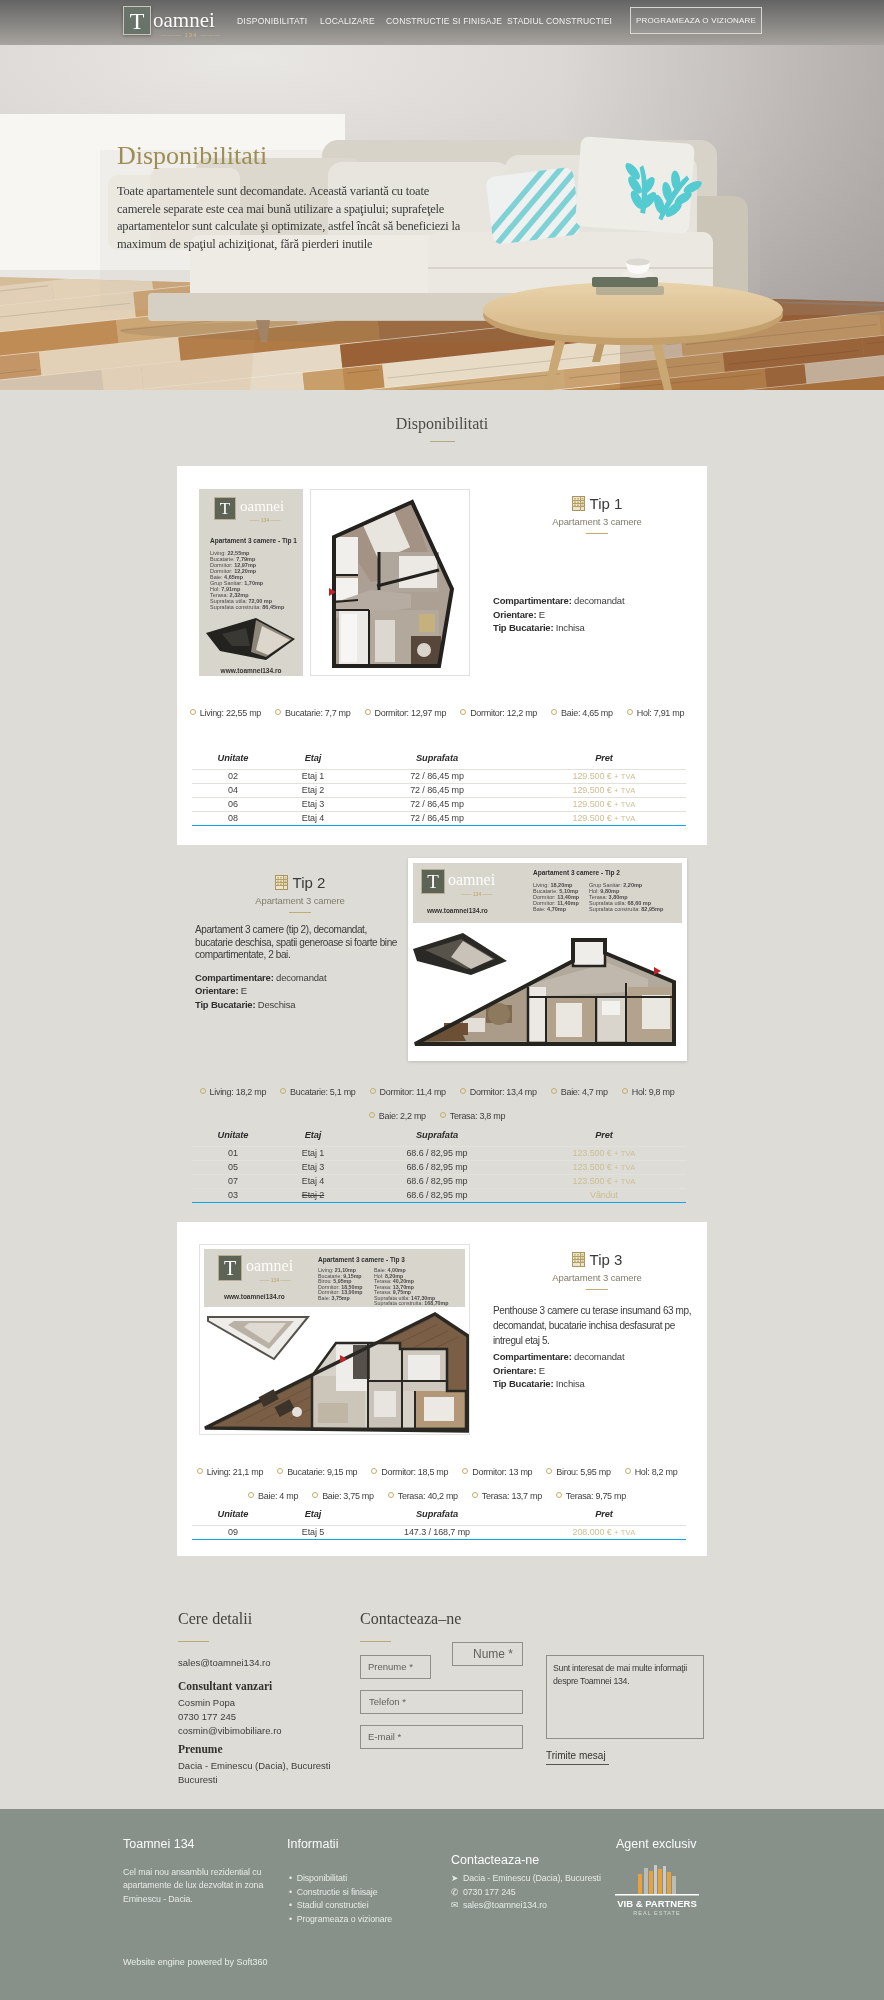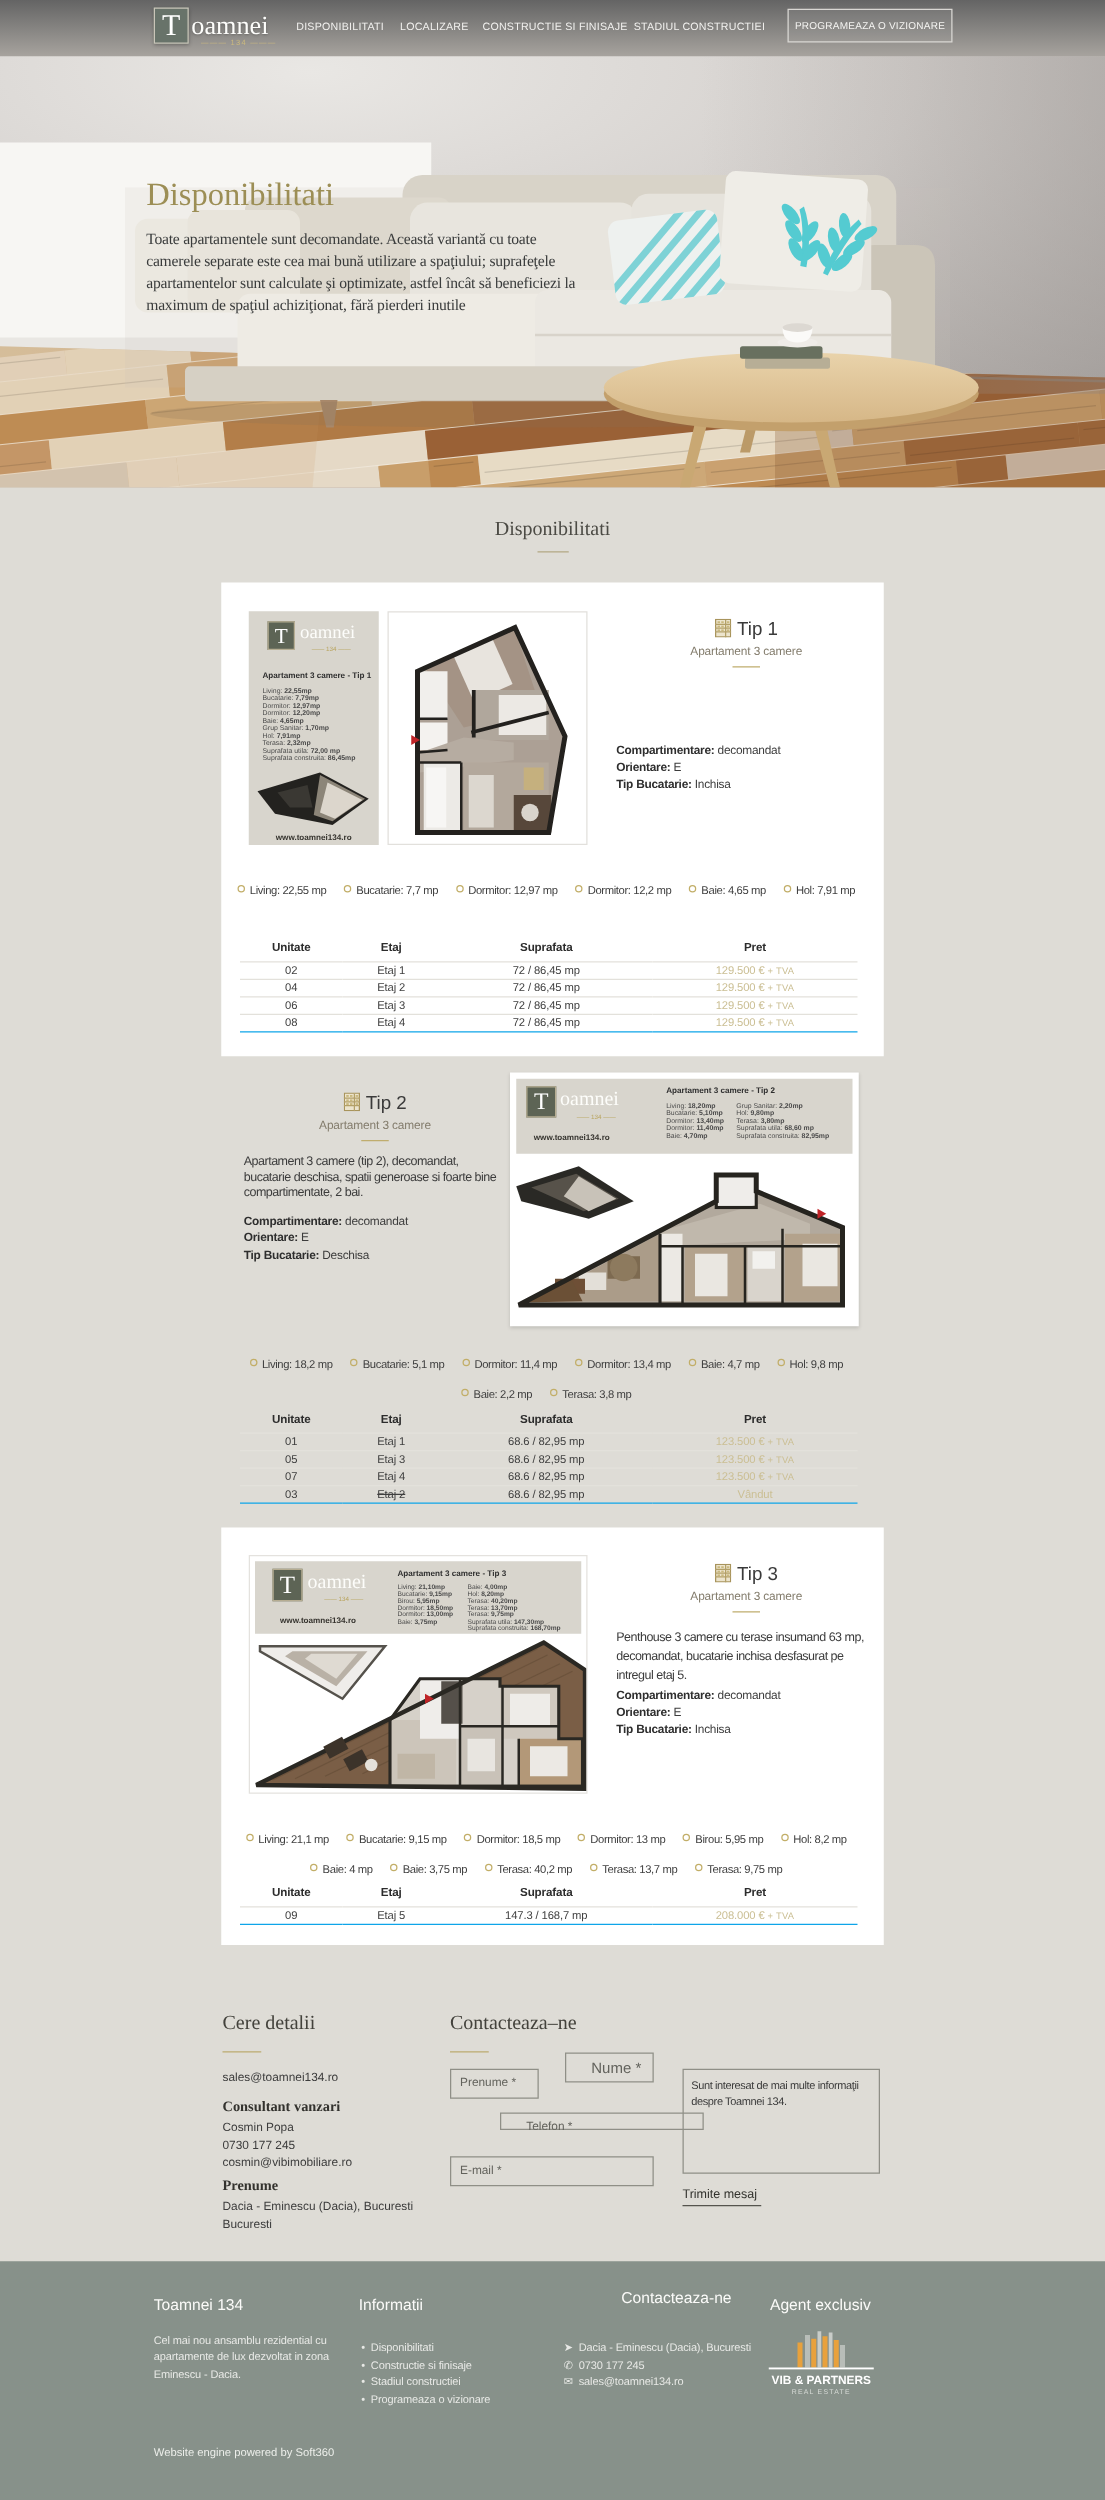--- a/index.html
+++ b/index.html
@@ -2,21 +2,21 @@
 <html><head>
 <meta charset="utf-8">
 <style>
   * { margin:0; padding:0; box-sizing:border-box; }
   body { width:884px; font-family:"Liberation Sans", sans-serif; background:#dedcd6; }
   .page { position:relative; width:884px; height:2000px; overflow:hidden; background:#dedcd6; }
   .abs { position:absolute; }
   .chip { display:inline-block; font-size:9px; letter-spacing:-0.3px; color:#3f3f3f; margin:0 7px; white-space:nowrap; }
   .chip::before { content:''; display:inline-block; width:4px; height:4px; border:1px solid #c2ae68; border-radius:50%; margin-right:4px; position:relative; top:-1px; }
   table.tbl { border-collapse:collapse; table-layout:fixed; font-size:9px; letter-spacing:-0.1px; color:#3f3f3f; }
-  table.tbl th { font-size:9.3px; color:#2c2c2c; font-weight:bold; padding:5px 0 6px; text-align:center; }
+  table.tbl th { font-size:9.3px; color:#2c2c2c; font-weight:bold; padding:5px 0 6px; text-align:center;font-style:italic; }
   table.tbl td { text-align:center; padding:0; height:13.9px; border-top:1px solid #e3e1db; }
   table.tbl tr:last-child td { border-bottom:1px solid #0ea5e9; }
   td.price { color:#cbbf94; }
   td.price small { font-size:7px; }
   td.price small { font-size:7.5px; letter-spacing:.2px; }
   .tiptitle { position:absolute; width:300px; text-align:center; }
   .tiptitle .tt { font-size:15px; color:#3a3a3a; }
   .tiptitle .sub { font-size:9.5px; letter-spacing:-0.1px; color:#837c6c; margin-top:3px; }
   .blk b { color:#2e2e2e; }
   .minilogo-t { display:inline-block; background:#5d6455; border:1px solid #b6ad92; color:#fff; font-family:'Liberation Serif',serif; text-align:center; }
@@ -701,38 +701,38 @@
     <div class="abs" style="left:178px; top:143px; font-family:'Liberation Serif',serif; font-size:11.5px; font-weight:bold; color:#33322e;">Prenume</div>
     <div class="abs" style="left:178px; top:159px; font-size:9.5px; line-height:14px; color:#3c3c3c;">Dacia - Eminescu (Dacia), Bucuresti<br>Bucuresti</div>
 
     <div class="abs" style="left:360px; top:10px; font-family:'Liberation Serif',serif; font-size:16px; color:#43423c;">Contacteaza–ne</div>
     <div class="abs" style="left:360px; top:41px; width:31px; border-top:1.5px solid #bcab70;"></div>
 
     <div class="abs" style="left:360px; top:55px; width:71px; height:24px; border:1px solid #8f8f87; font-size:9.5px; color:#62625c; line-height:22px; padding-left:7px;">Prenume *</div>
 
     <div class="abs" style="left:452px; top:42px; width:71px; height:24px; border:1px solid #8f8f87; font-size:12px; color:#62625c; line-height:22px; padding-left:20px;">Nume *</div>
 
-    <div class="abs" style="left:360px; top:90px; width:163px; height:14px; border:1px solid #8f8f87; font-size:9.5px; color:#62625c; line-height:22px; padding-left:20px;margin-left:40px;">Telefon *</div>
+    <div class="abs" style="left:360px; top:90px; width:163px; height:24px; border:1px solid #8f8f87; font-size:9.5px; color:#62625c; line-height:22px; padding-left:8px;">Telefon *</div>
 
     <div class="abs" style="left:360px; top:125px; width:163px; height:24px; border:1px solid #8f8f87; font-size:9.5px; color:#62625c; line-height:22px; padding-left:7px;">E-mail *</div>
 
     <div class="abs" style="left:546px; top:55px; width:158px; height:84px; border:1px solid #8f8f87; font-size:8.8px; letter-spacing:-0.3px; line-height:13px; color:#3c3c3c; padding:6px 6px;">Sunt interesat de mai multe informaţii despre Toamnei 134.</div>
 
     <div class="abs" style="left:546px; top:150px; font-size:10px; color:#33332e; border-bottom:1.5px solid #55544e; padding:0 3px 3px 0;">Trimite mesaj</div>
   </div>
 
   <div class="abs" id="footer" style="left:0; top:1809px; width:884px; height:191px; background:#87918a;">
 
     <div class="abs" style="left:123px; top:28px; font-size:12.5px; color:#fbfbf9;">Toamnei 134</div>
     <div class="abs" style="left:123px; top:57px; width:148px; font-size:8.8px; letter-spacing:-0.1px; line-height:13.3px; color:#e8e9e6;">Cel mai nou ansamblu rezidential cu apartamente de lux dezvoltat in zona Eminescu - Dacia.</div>
 
     <div class="abs" style="left:287px; top:28px; font-size:12.5px; color:#fbfbf9;">Informatii</div>
     <div class="abs" style="left:289px; top:63px; font-size:8.8px; letter-spacing:-0.1px; line-height:13.5px; color:#e8e9e6;">•&nbsp; Disponibilitati<br>•&nbsp; Constructie si finisaje<br>•&nbsp; Stadiul constructiei<br>•&nbsp; Programeaza o vizionare</div>
 
-    <div class="abs" style="left:451px; top:22px; font-size:12.5px; color:#fbfbf9;margin-left:46px;">Contacteaza-ne</div>
+    <div class="abs" style="left:451px; top:44px; font-size:12.5px; color:#fbfbf9;">Contacteaza-ne</div>
     <div class="abs" style="left:451px; top:63px; font-size:8.8px; letter-spacing:-0.1px; line-height:13.5px; color:#e8e9e6;">
       <span style="display:inline-block; width:12px;">➤</span>Dacia - Eminescu (Dacia), Bucuresti<br>
       <span style="display:inline-block; width:12px;">✆</span>0730 177 245<br>
       <span style="display:inline-block; width:12px;">✉</span>sales@toamnei134.ro
     </div>
 
     <div class="abs" style="left:616px; top:28px; font-size:12.5px; color:#fbfbf9;">Agent exclusiv</div>
     <div class="abs" style="left:609px; top:52px; width:96px; height:56px;">
       <svg width="96" height="56" viewBox="0 0 96 56">
         <g>

